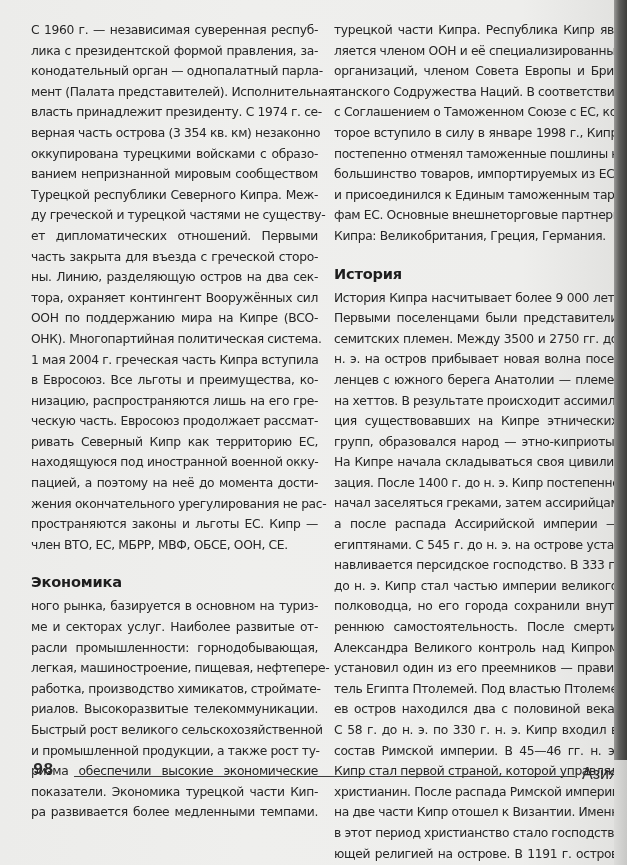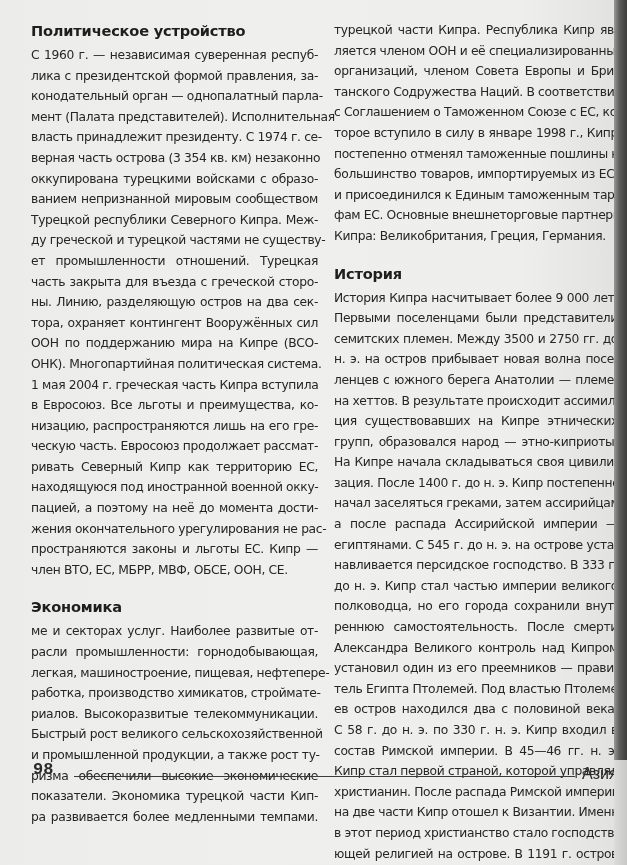--- a/index.html
+++ b/index.html
@@ -99,52 +99,52 @@
       font-size: 16px;
       color: #2a2a2a;
     }
   </style>
 </head>
 <body>
 
 <div class="page">
 
   <div class="column col-left">
-    <h2 class="heading">Политическое устройство</h2>
     <div class="para">
         <span class="line">С 1960 г. — независимая суверенная респуб-</span>
         <span class="line">лика с президентской формой правления, за-</span>
         <span class="line">конодательный орган — однопалатный парла-</span>
         <span class="line">мент (Палата представителей). Исполнительная</span>
         <span class="line">власть принадлежит президенту. С 1974 г. се-</span>
         <span class="line">верная часть острова (3 354 кв. км) незаконно</span>
         <span class="line">оккупирована турецкими войсками с образо-</span>
         <span class="line">ванием непризнанной мировым сообществом</span>
         <span class="line">Турецкой республики Северного Кипра. Меж-</span>
         <span class="line">ду греческой и турецкой частями не существу-</span>
-        <span class="line">ет промышленности отношений. Турецкая</span>
+        <span class="line">ет дипломатических отношений. Первыми</span>
         <span class="line">часть закрыта для въезда с греческой сторо-</span>
         <span class="line">ны. Линию, разделяющую остров на два сек-</span>
         <span class="line">тора, охраняет контингент Вооружённых сил</span>
         <span class="line">ООН по поддержанию мира на Кипре (ВСО-</span>
         <span class="line">ОНК). Многопартийная политическая система.</span>
         <span class="line">1 мая 2004 г. греческая часть Кипра вступила</span>
         <span class="line">в Евросоюз. Все льготы и преимущества, ко-</span>
         <span class="line">низацию, распространяются лишь на его гре-</span>
         <span class="line">ческую часть. Евросоюз продолжает рассмат-</span>
         <span class="line">ривать Северный Кипр как территорию ЕС,</span>
         <span class="line">находящуюся под иностранной военной окку-</span>
         <span class="line">пацией, а поэтому на неё до момента дости-</span>
         <span class="line">жения окончательного урегулирования не рас-</span>
         <span class="line">пространяются законы и льготы ЕС. Кипр —</span>
         <span class="line last">член ВТО, ЕС, МБРР, МВФ, ОБСЕ, ООН, СЕ.</span>
       </div>
 
     <h2 class="heading spaced">Экономика</h2>
     <div class="para">
+        <span class="line">ного рынка, базируется в основном на туриз-</span>
         <span class="line">ме и секторах услуг. Наиболее развитые от-</span>
         <span class="line">расли промышленности: горнодобывающая,</span>
         <span class="line">легкая, машиностроение, пищевая, нефтепере-</span>
         <span class="line">работка, производство химикатов, строймате-</span>
         <span class="line">риалов. Высокоразвитые телекоммуникации.</span>
         <span class="line">Быстрый рост великого сельскохозяйственной</span>
         <span class="line">и промышленной продукции, а также рост ту-</span>
         <span class="line">ризма обеспечили высокие экономические</span>
         <span class="line">показатели. Экономика турецкой части Кип-</span>
         <span class="line">ра развивается более медленными темпами.</span>

